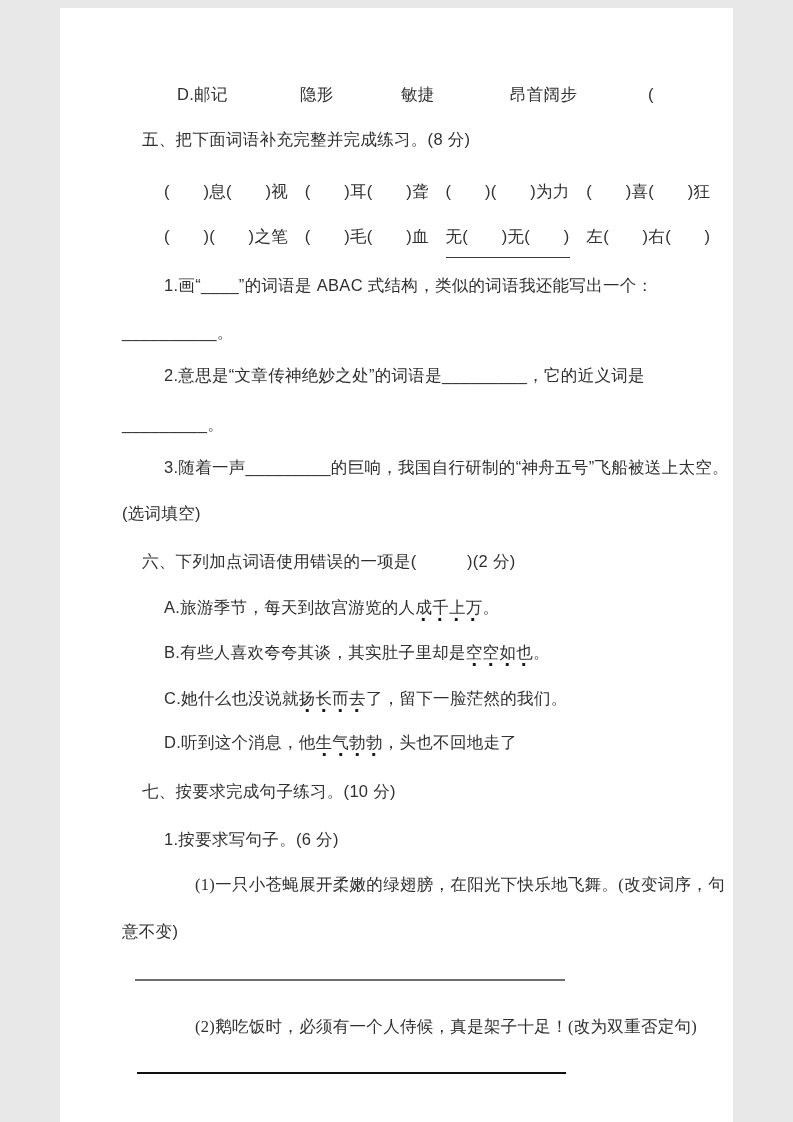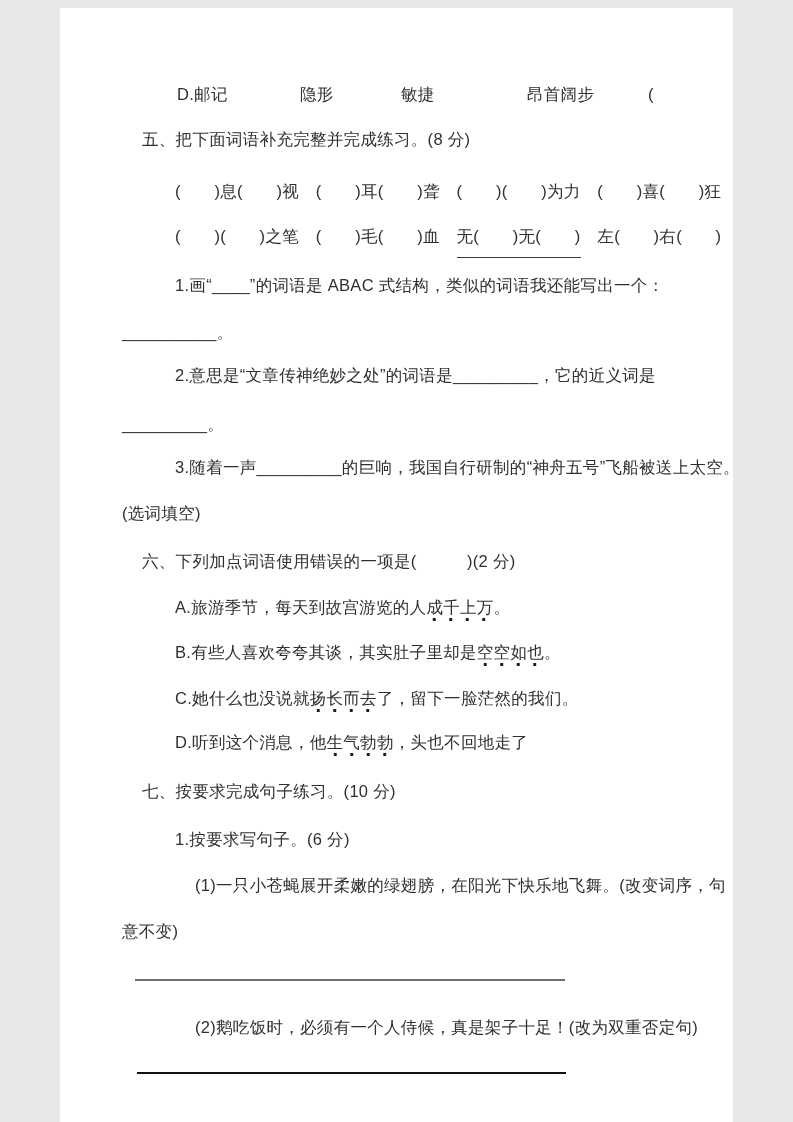--- a/index.html
+++ b/index.html
@@ -19,22 +19,22 @@
   }
   .line {
     position: absolute;
     font-size: 16.5px;
     line-height: 22px;
     white-space: pre;
     letter-spacing: 0.3px;
   }
   .m0 { left: 62px; }   
   .m1 { left: 82px; }   
-  .m2 { left: 115px; }  
-  .m3 { left: 135px; }  
+  .m2 { left: 104px; }  
+  .m3 { left: 135px; font-family: Liberation Serif, serif; }  
   .abs { position: absolute; top: 0; white-space: pre; }
   
   .dot-em {
     background-image: radial-gradient(circle, #1c1c1c 1.5px, rgba(0,0,0,0) 1.7px);
     background-size: 1em 5px;
     background-repeat: repeat-x;
     background-position: left bottom;
     padding-bottom: 6px;
   }
   
@@ -52,21 +52,21 @@
 </style>
 </head>
 <body>
 
 <div class="page">
 
   <div class="line" style="top:75px; left:0; width:793px;">
     <span class="abs" style="left:117px">D.邮记</span>
     <span class="abs" style="left:240px">隐形</span>
     <span class="abs" style="left:341px">敏捷</span>
-    <span class="abs" style="left:467px">昂首阔步</span>
+    <span class="abs" style="left:450px">昂首阔步</span>
     <span class="abs" style="left:588px">(　　　　　)</span>
   </div>
 
   <div class="line m1" style="top:120px">五、把下面词语补充完整并完成练习。(8 分)</div>
 
   <div class="line m2" style="top:172px">(　　)息(　　)视　(　　)耳(　　)聋　(　　)(　　)为力　(　　)喜(　　)狂</div>
 
   <div class="line m2" style="top:217px"><span>(　　)(　　)之笔　(　　)毛(　　)血　</span><span class="u-group">无(　　)无(　　)</span><span>　左(　　)右(　　)</span></div>
 
   <div class="line m2" style="top:266px">1.画“____”的词语是 ABAC 式结构，类似的词语我还能写出一个：</div>

